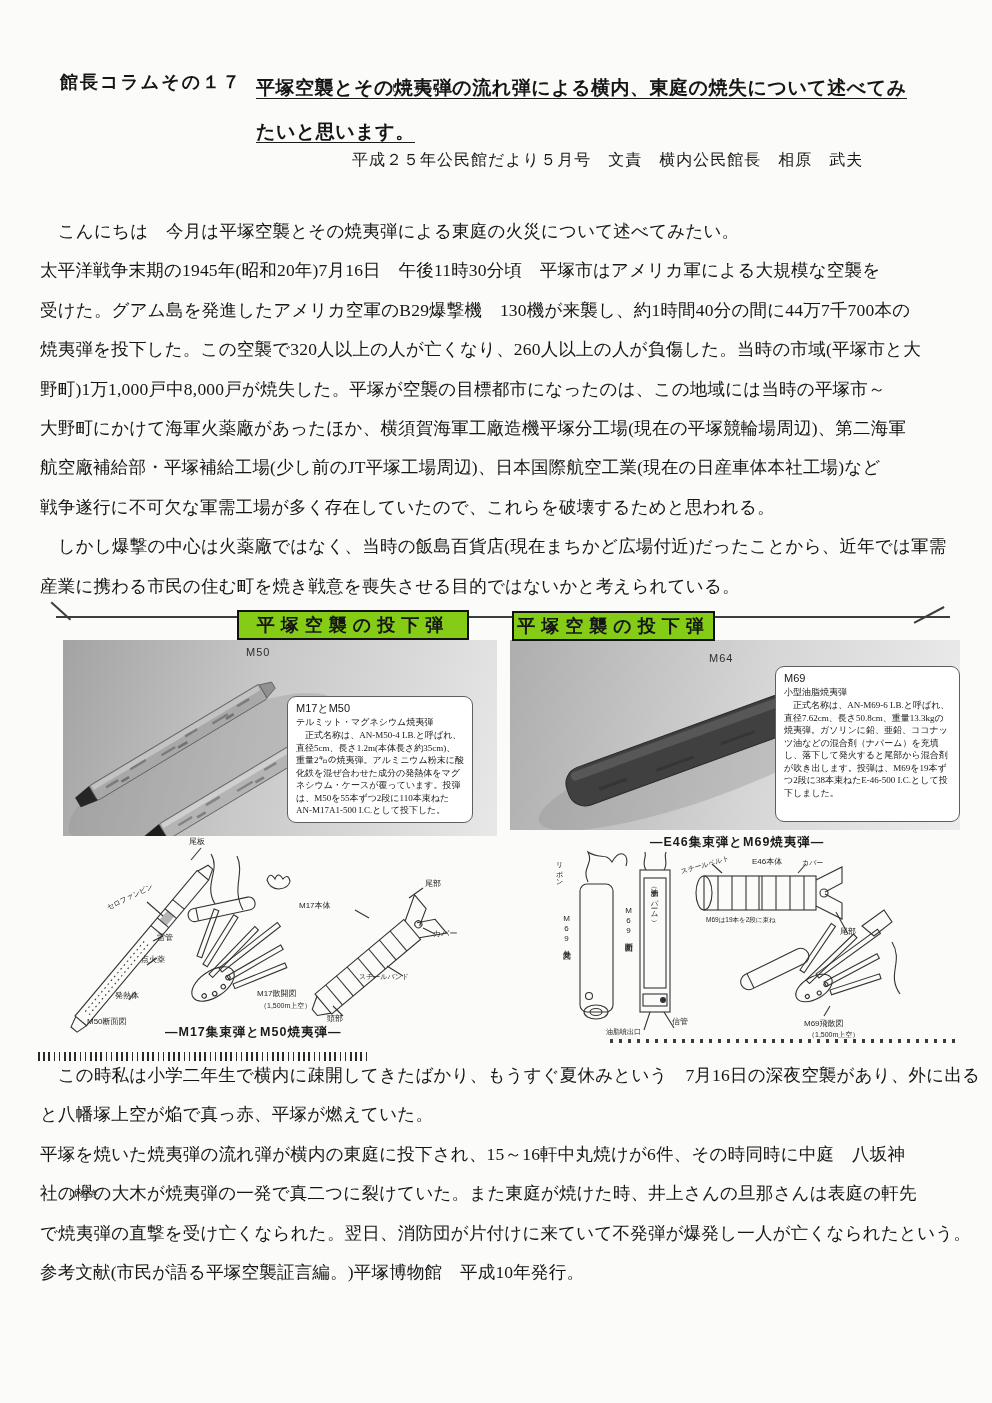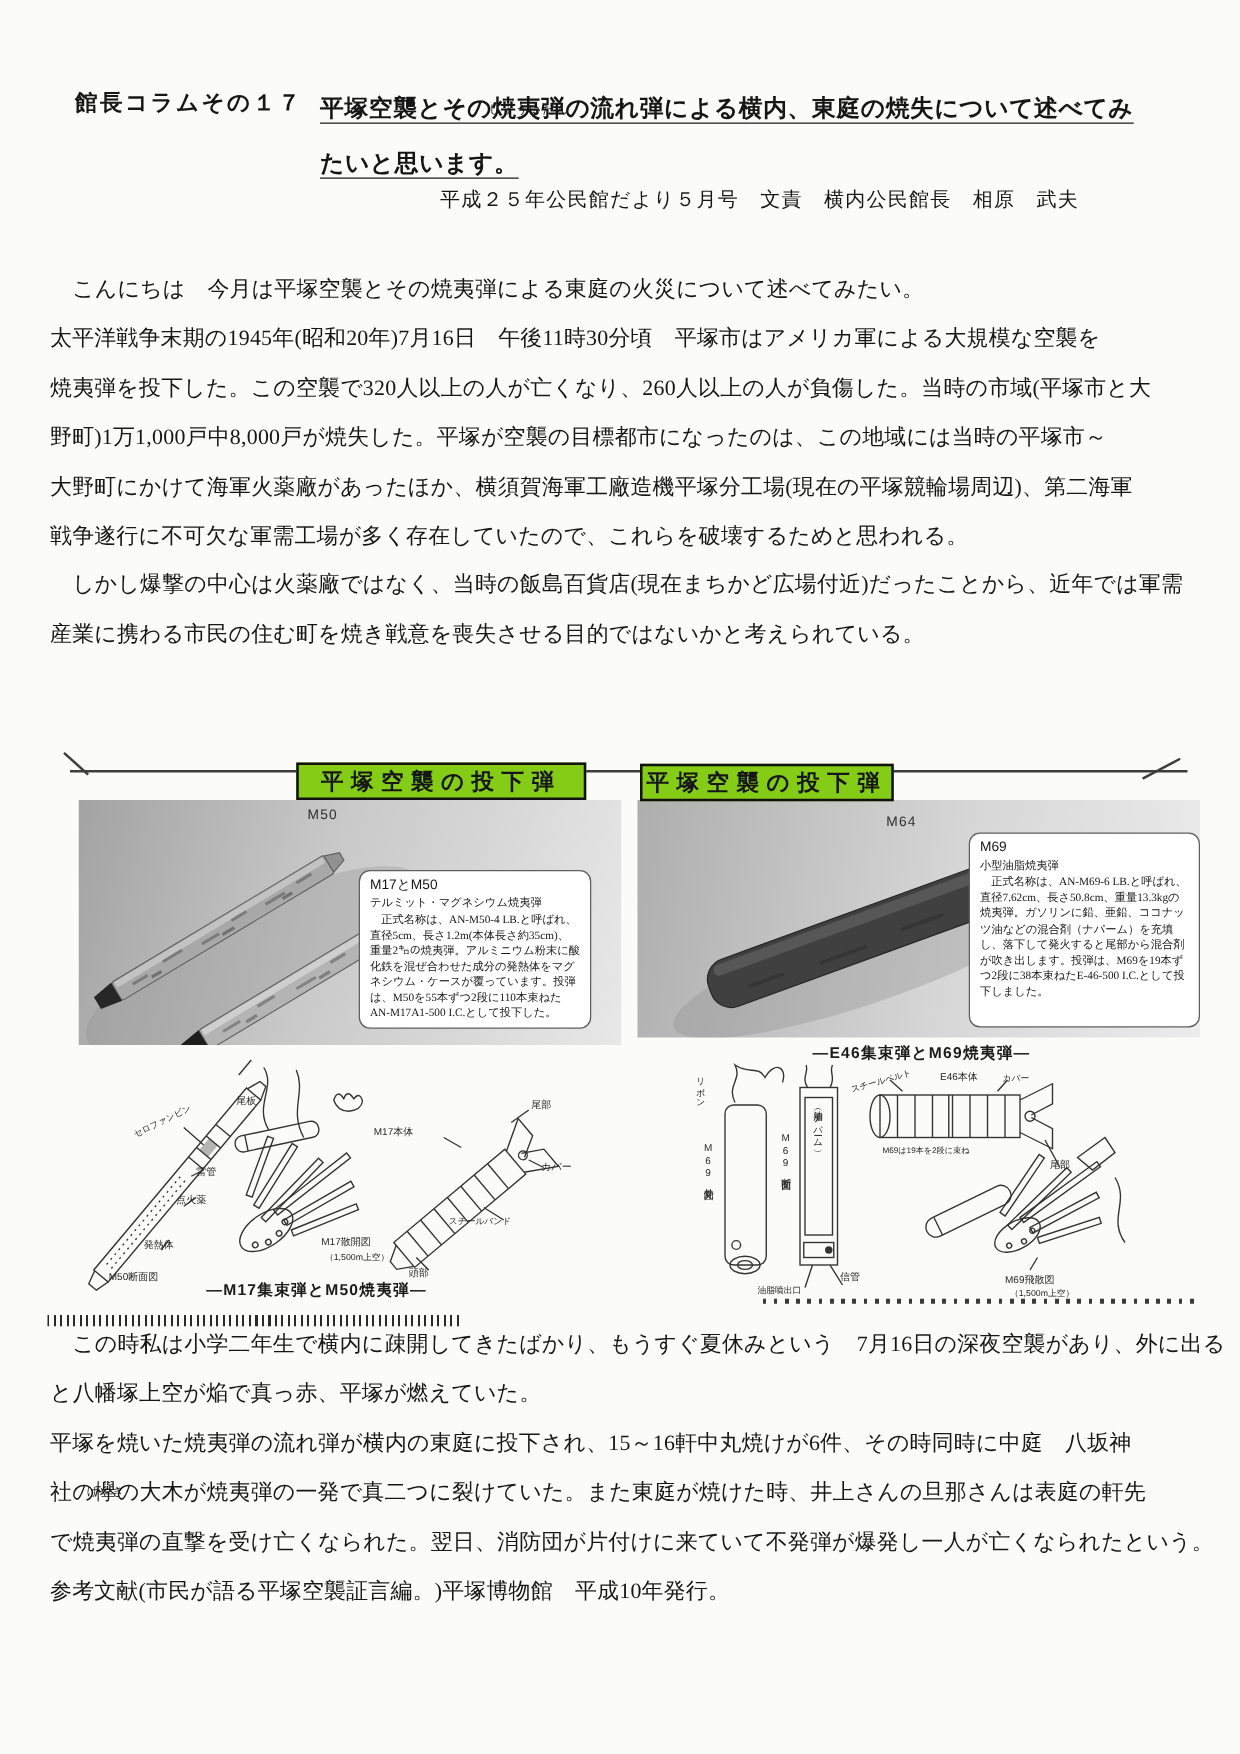--- a/index.html
+++ b/index.html
@@ -51,21 +51,21 @@
   .diagram{position:absolute;left:0;width:100%;z-index:1;}
   .dg-left{top:230px;height:208px;}
   .dg-right{top:224px;height:212px;}
   .diagram svg{position:absolute;left:0;top:0;}
   .dlb{position:absolute;font-family:"Liberation Sans","DejaVu Sans",sans-serif;
        font-size:8px;color:#252525;white-space:nowrap;z-index:2;}
   .vt{writing-mode:vertical-rl;text-orientation:upright;letter-spacing:1px;}
   .dcaption{position:absolute;font-family:"Liberation Sans","DejaVu Sans",sans-serif;
             font-size:12.5px;font-weight:bold;letter-spacing:1px;color:#1b1b1b;white-space:nowrap;z-index:2;}
   
-  .lb-tailplate{left:126px;top:0;margin-top:39px;}
+  .lb-tailplate{left:126px;top:0;}
   .lb-cello{left:42px;top:56px;font-size:7px;transform:rotate(-26deg);}
   .lb-raikan{left:94px;top:96px;}
   .lb-tenka{left:78px;top:118px;}
   .lb-hatsu{left:52px;top:154px;}
   .lb-m50view{left:24px;top:180px;}
   .lb-m17spread{left:194px;top:152px;}
   .lb-m17spread2{left:197px;top:165px;font-size:7px;}
   .lb-m17body{left:236px;top:64px;}
   .lb-cover{left:370px;top:92px;}
   .lb-steelband{left:296px;top:136px;font-size:7px;}
@@ -99,23 +99,25 @@
 <div class="hdr-label">館長コラムその１７</div>
 <div class="hdr-title">
   <div class="t-line"><span class="u"><span>平塚空襲とその</span><span class="rubywrap"><span class="rt">しょういだん</span><span>焼夷弾</span></span><span>の流れ弾による横内、東庭の焼失について述べてみ</span></span></div>
   <div class="t-line"><span class="u">たいと思います。</span></div>
 </div>
 <div class="byline">平成２５年公民館だより５月号　文責　横内公民館長　相原　武夫</div>
 
 <div id="bodytext" class="textblock">
   <div class="bl">　こんにちは　今月は平塚空襲とその焼夷弾による東庭の火災について述べてみたい。</div>
   <div class="bl">太平洋戦争末期の1945年(昭和20年)7月16日　午後11時30分頃　平塚市はアメリカ軍による大規模な空襲を</div>
+  <div class="bl">受けた。グアム島を発進したアメリカ空軍のB29爆撃機　130機が来襲し、約1時間40分の間に44万7千700本の</div>
   <div class="bl">焼夷弾を投下した。この空襲で320人以上の人が亡くなり、260人以上の人が負傷した。当時の市域(平塚市と大</div>
   <div class="bl">野町)1万1,000戸中8,000戸が焼失した。平塚が空襲の目標都市になったのは、この地域には当時の平塚市～</div>
   <div class="bl">大野町にかけて海軍火薬廠があったほか、横須賀海軍工廠造機平塚分工場(現在の平塚競輪場周辺)、第二海軍</div>
+  <div class="bl">航空廠補給部・平塚補給工場(少し前のJT平塚工場周辺)、日本国際航空工業(現在の日産車体本社工場)など</div>
   <div class="bl">戦争遂行に不可欠な軍需工場が多く存在していたので、これらを破壊するためと思われる。</div>
   <div class="bl">　しかし爆撃の中心は火薬廠ではなく、当時の飯島百貨店(現在まちかど広場付近)だったことから、近年では軍需</div>
   <div class="bl">産業に携わる市民の住む町を焼き戦意を喪失させる目的ではないかと考えられている。</div>
 </div>
 
 <div id="figures">
   <div class="scanline"></div>
   <div class="tick tick-l"></div>
   <div class="tick tick-r"></div>
 

